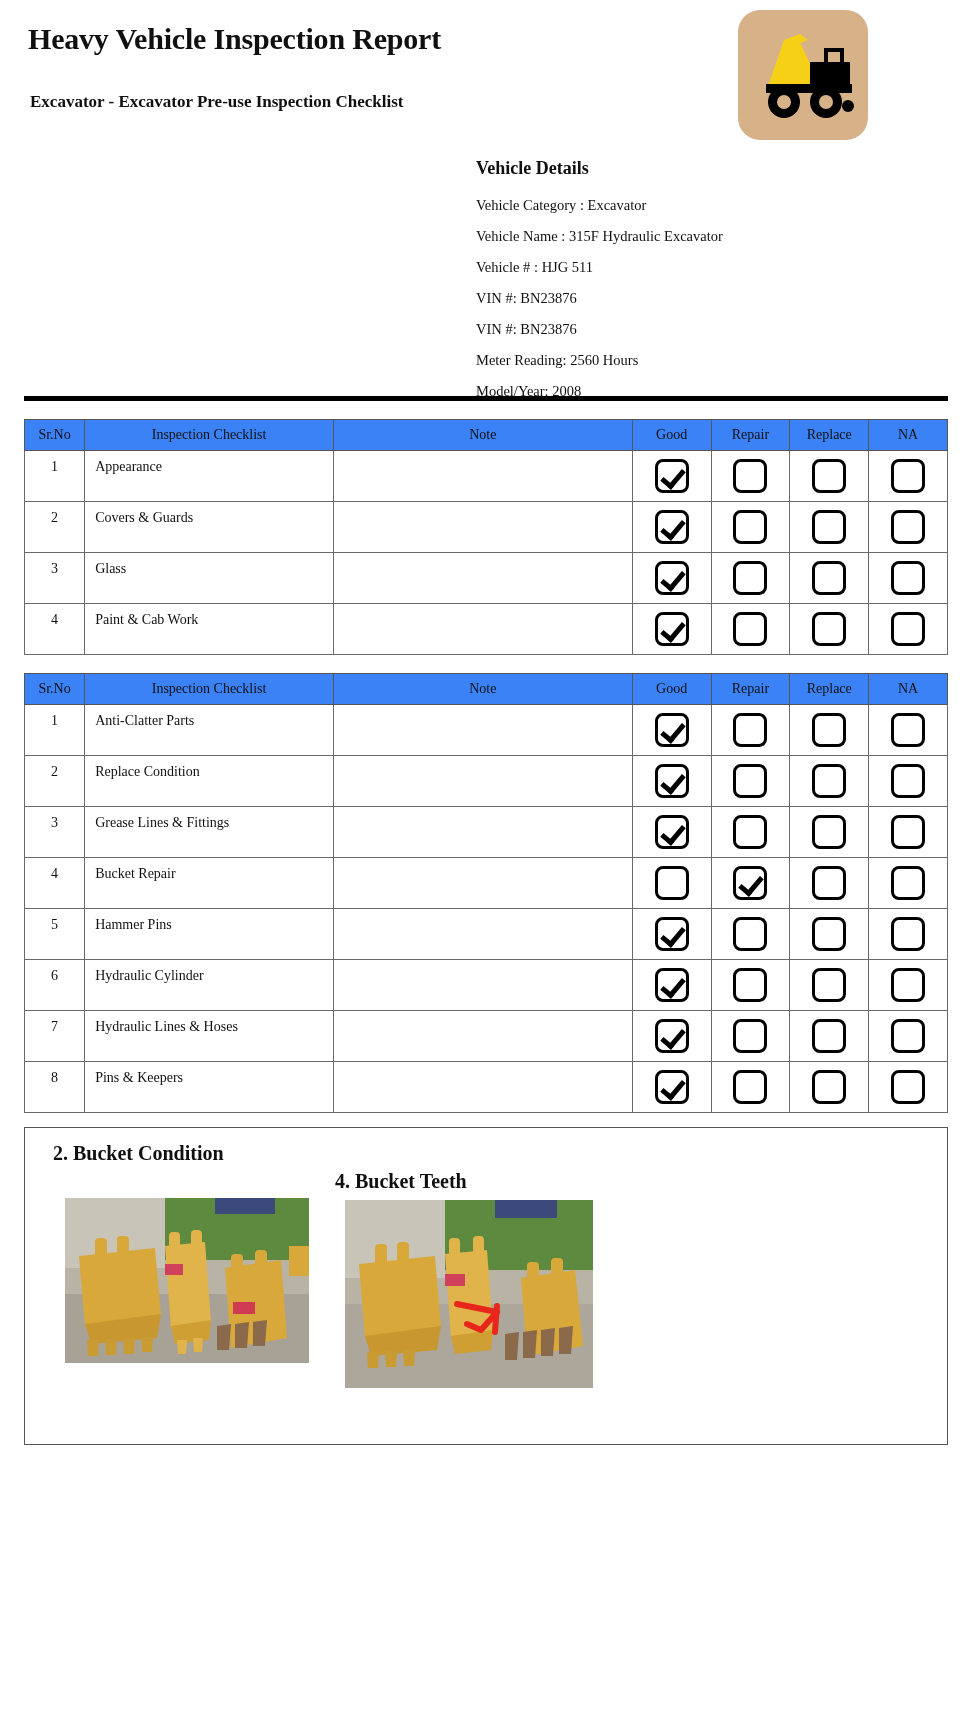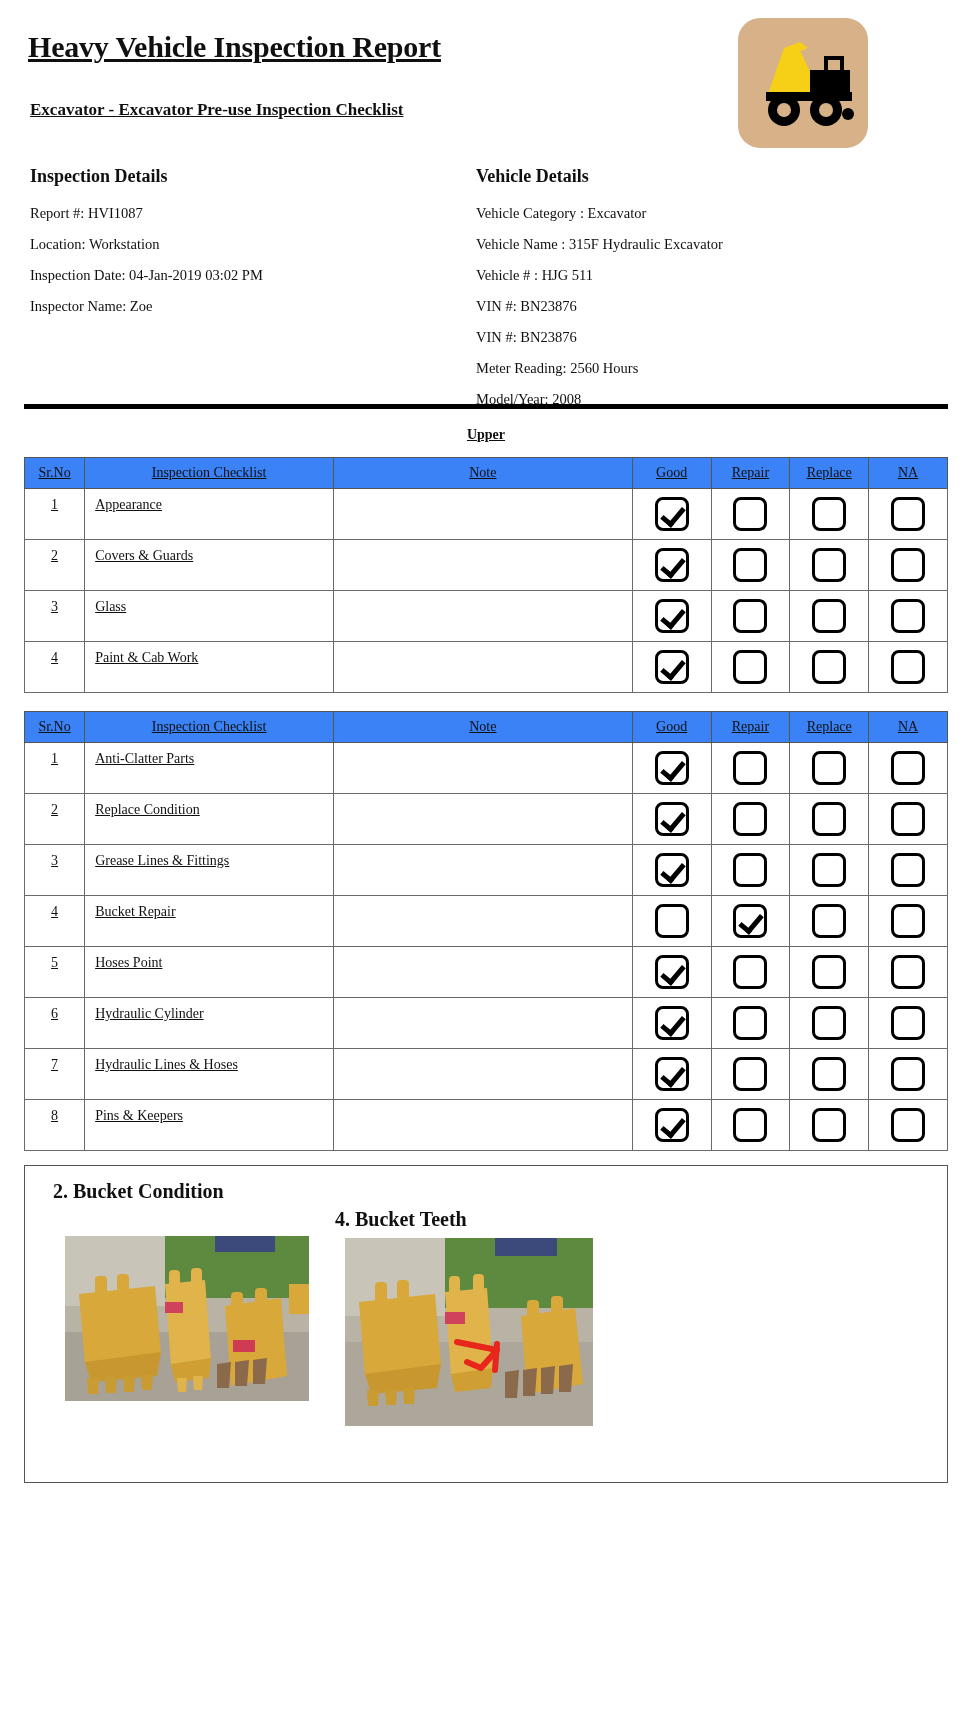--- a/index.html
+++ b/index.html
@@ -7,21 +7,21 @@
     margin: 0; padding: 0;
     background: #ffffff;
   }
   body {
     width: 972px; height: 1728px;
     font-family: "Liberation Serif", "DejaVu Serif", serif;
     color: #101010;
     position: relative;
     overflow: hidden;
   }
-  .page { padding: 8px 24px; position: relative; text-decoration: underline; }
+  .page { padding: 0 24px; position: relative; }
 
   
   .hdr { position: relative; padding-top: 22px; }
   .doc-title {
     font-size: 30px; font-weight: bold; letter-spacing: -0.2px;
     margin: 0 0 0 4px;
   }
   .doc-sub {
     font-size: 17px; font-weight: bold;
     margin: 36px 0 0 6px;
@@ -128,45 +128,37 @@
         <circle cx="46" cy="92" r="16" fill="#000"></circle>
         <circle cx="46" cy="92" r="7" fill="#d7b188"></circle>
         <circle cx="88" cy="92" r="16" fill="#000"></circle>
         <circle cx="88" cy="92" r="7" fill="#d7b188"></circle>
         <circle cx="110" cy="96" r="6" fill="#000"></circle>
       </svg>
     </div>
   </div>
 
   <div class="details">
-    <div class="col left">
-      <h2>Inspection Details</h2>
-      <p class="ln">Report #: HVI1087</p>
-      <p class="ln">Location: Workstation</p>
-      <p class="ln">Inspection Date: 04-Jan-2019 03:02 PM</p>
-      <p class="ln">Inspector Name: Zoe</p>
-    </div>
 
     <div class="col right">
       <h2>Vehicle Details</h2>
       <p class="ln">Vehicle Category  : Excavator</p>
       <p class="ln">Vehicle Name : 315F Hydraulic Excavator</p>
       <p class="ln">Vehicle # : HJG 511</p>
       <p class="ln">VIN #: BN23876</p>
       <p class="ln">VIN #: BN23876</p>
       <p class="ln">Meter Reading: 2560 Hours</p>
       <p class="ln">Model/Year: 2008</p>
     </div>
   </div>
 
   <div class="rule"></div>
 
   <div id="sections-host">
       <div class="sect">
-        <div class="sect-title">Upper</div>
         <table class="chk">
           <thead>
             <tr>
               <th class="h-sr">Sr.No</th>
               <th class="h-item">Inspection Checklist</th>
               <th class="h-note">Note</th>
               <th class="h-good">Good</th>
               <th class="h-rep">Repair</th>
               <th class="h-repl">Replace</th>
               <th class="h-na">NA</th>
@@ -257,21 +249,21 @@
               <td class="c-sr">4</td>
               <td class="c-item">Bucket Repair</td>
               <td class="c-note"></td>
               <td class="c-box"><span class="cb"></span></td>
               <td class="c-box"><span class="cb on"></span></td>
               <td class="c-box"><span class="cb"></span></td>
               <td class="c-box"><span class="cb"></span></td>
             </tr>
             <tr>
               <td class="c-sr">5</td>
-              <td class="c-item">Hoses Point</td>
+              <td class="c-item">Hammer Pins</td>
               <td class="c-note"></td>
               <td class="c-box"><span class="cb on"></span></td>
               <td class="c-box"><span class="cb"></span></td>
               <td class="c-box"><span class="cb"></span></td>
               <td class="c-box"><span class="cb"></span></td>
             </tr>
             <tr>
               <td class="c-sr">6</td>
               <td class="c-item">Hydraulic Cylinder</td>
               <td class="c-note"></td>

